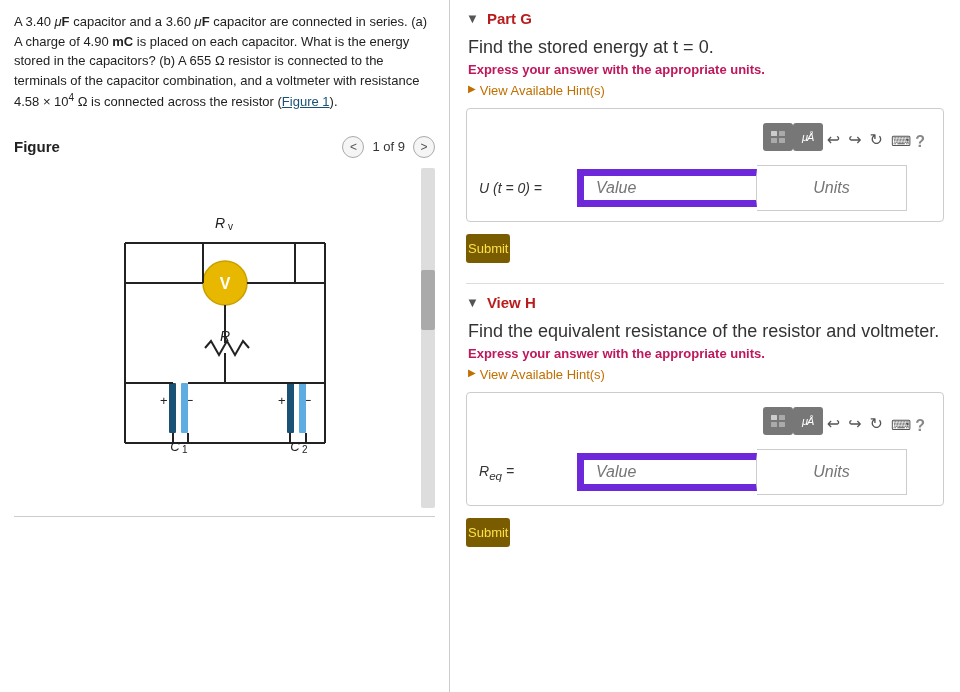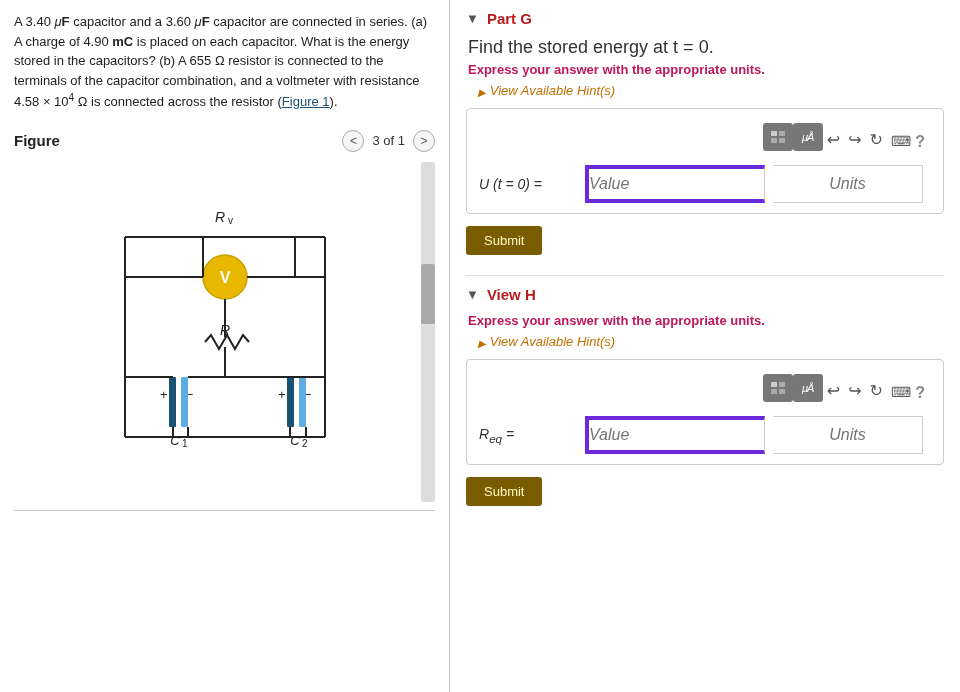--- a/index.html
+++ b/index.html
@@ -17,21 +17,21 @@
     .left-panel {
       width: 450px;
       border-right: 1px solid #ccc;
       padding: 12px 14px;
       position: relative;
     }
     .problem-text {
       font-size: 13px;
       color: #222;
       line-height: 1.5;
-      margin-bottom: 18px;
+      margin-bottom: 24px;
     }
     .problem-text sup { font-size: 10px; }
     .figure-label {
       font-size: 15px;
       font-weight: bold;
       color: #222;
       margin-bottom: 6px;
     }
     .figure-nav {
       display: flex;
@@ -98,25 +98,24 @@
       font-size: 13px;
       color: #be185d;
       margin-bottom: 6px;
       margin-left: 2px;
     }
     .hint-link {
       color: #c07000;
       font-size: 13px;
       cursor: pointer;
       display: flex;
-      align-items: flex-end;
+      align-items: flex-start;
       gap: 4px;
       margin-bottom: 10px;
-      margin-left: 12px;
-      font-style: italic;
+      margin-left: 2px;
     }
     .hint-link:before {
       content: '▶';
       font-size: 10px;
     }
 
     
     .answer-box {
       border: 1px solid #ccc;
       border-radius: 4px;
@@ -155,59 +154,59 @@
     .toolbar-question {
       font-size: 16px;
       color: #888;
       cursor: pointer;
       font-weight: bold;
     }
 
     .input-row {
       display: flex;
       align-items: center;
-      gap: 8px;
+      gap: 0;
     }
     .input-label {
       font-size: 14px;
       color: #333;
       margin-right: 8px;
       white-space: nowrap;
       min-width: 90px;
     }
     .value-input {
-      border: 4px solid #6d28d9;
+      border: 7px solid #6d28d9;
       border-right: 1px solid #ccc;
       height: 38px;
       width: 180px;
-      padding: 4px 0;
+      padding: 4px 12px;
       font-size: 16px;
       color: #bbb;
       font-style: italic;
       outline: none;
     }
     .units-input {
       border: 1px solid #ccc;
       border-left: none;
-      height: 38px;
+      height: 46px;
       width: 150px;
       padding: 4px 8px;
       font-size: 16px;
       color: #bbb;
       font-style: italic;
       outline: none;
       text-align: center;
     }
 
     .submit-btn {
       background: #7a5c00;
-      color: #fef9c3;
+      color: #fde047;
       border: none;
       border-radius: 3px;
-      padding: 7px 18px;
+      padding: 7px 2px;
       font-size: 13px;
       cursor: pointer;
       margin-bottom: 14px;
     }
 
     .divider {
       border: none;
       border-top: 1px solid #ddd;
       margin: 6px 0 10px 0;
     }
@@ -228,21 +227,21 @@
 
 <div class="left-panel">
   <p class="problem-text">
     A 3.40 <i>μ</i><b>F</b> capacitor and a 3.60 <i>μ</i><b>F</b> capacitor are connected in series. (a) A charge of 4.90 <b>mC</b> is placed on each capacitor. What is the energy stored in the capacitors? (b) A 655 Ω resistor is connected to the terminals of the capacitor combination, and a voltmeter with resistance 4.58 × 10<sup>4</sup> Ω is connected across the resistor (<a href="#" style="color:#1a5276;font-size:13px;">Figure 1</a>).
   </p>
 
   <div class="figure-top-row">
     <div class="figure-label">Figure</div>
     <div class="figure-nav">
       <button class="figure-nav-btn">&lt;</button>
-      <span class="figure-nav-text">3 of 1</span>
+      <span class="figure-nav-text">1 of 9</span>
       <button class="figure-nav-btn">&gt;</button>
     </div>
   </div>
 
   <div class="figure-container">
 
     <svg class="circuit-svg" viewBox="0 0 320 310" xmlns="http://www.w3.org/2000/svg">
 
       <line x1="60" y1="60" x2="260" y2="60" stroke="#222" stroke-width="2"></line>
 
@@ -370,20 +369,21 @@
   <button class="submit-btn">Submit</button>
 
   <hr class="divider">
 
   
   <div class="part-header">
     <span class="part-arrow">▼</span>
     <span class="part-title">View H</span>
   </div>
 
+  <p class="part-description">Find the equivalent resistance of the resistor and voltmeter.</p>
   <p class="part-instruction">Express your answer with the appropriate units.</p>
 
   <div class="hint-link">
     <span>View Available Hint(s)</span>
   </div>
 
   <div class="answer-box">
     <div class="toolbar">
       <button class="toolbar-btn matrix" title="Matrix/template">
         <svg width="16" height="14" viewBox="0 0 16 14" fill="none" xmlns="http://www.w3.org/2000/svg">

